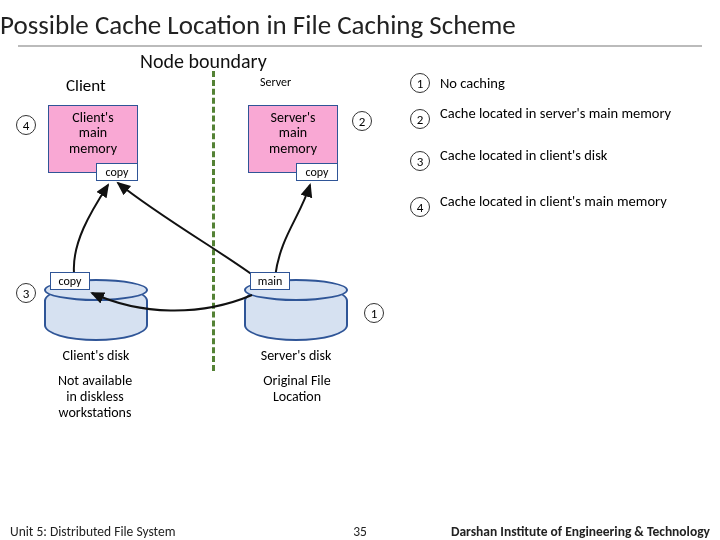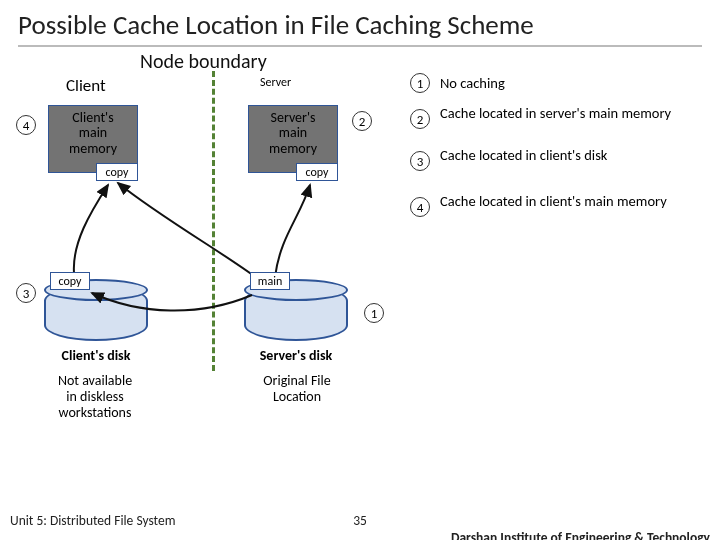--- a/index.html
+++ b/index.html
@@ -7,21 +7,21 @@
     margin: 0;
     width: 720px;
     height: 540px;
     font-family: Calibri, Arial, sans-serif;
     background: #fff;
     position: relative;
     overflow: hidden;
   }
   .title {
     font-size: 27px;
-    padding: 8px 18px 4px 18px;
+    padding: 8px 18px 4px 0;
     color: #222;
   }
   .hr {
     height: 2px;
     background: #bbb;
     margin: 0 18px 0 18px;
   }
   .stage {
     position: relative;
     height: 430px;
@@ -55,21 +55,21 @@
     border-radius: 50%;
     font-size: 13px;
     text-align: center;
     line-height: 20px;
     background: #fff;
   }
   .mem-box {
     position: absolute;
     width: 90px; height: 68px;
     border: 1.5px solid #2f5597;
-    background: #737373;
+    background: #f9a8d4;
     text-align: center;
     font-size: 14px;
     padding-top: 4px;
     line-height: 1.1;
   }
   .copy-tag {
     position: absolute;
     width: 42px; height: 18px;
     border: 1.5px solid #2f5597;
     background: #fff;
@@ -101,21 +101,20 @@
     font-size: 12px;
     text-align: center;
     line-height: 16px;
     z-index: 2;
   }
   .disk-label {
     position: absolute;
     font-size: 14px;
     text-align: center;
     width: 104px;
-    font-weight: bold;
   }
   .note {
     position: absolute;
     font-size: 14px;
     text-align: center;
     line-height: 1.15;
     width: 110px;
   }
   .legend {
     position: absolute;
@@ -130,25 +129,24 @@
   .legend-text {
     position: absolute;
     left: 30px;
     width: 260px;
   }
   .footer {
     position: absolute;
     bottom: 0; left: 0; right: 0;
     height: 28px;
     display: flex;
-    align-items: flex-start;
+    align-items: flex-end;
     font-size: 13.5px;
     color: #222;
     padding: 0 10px;
-    flex-direction: column;
   }
   .footer .page {
     position: absolute;
     left: 50%;
     transform: translateX(-50%);
   }
   .footer .right {
     margin-left: auto;
     font-weight: bold;
   }

